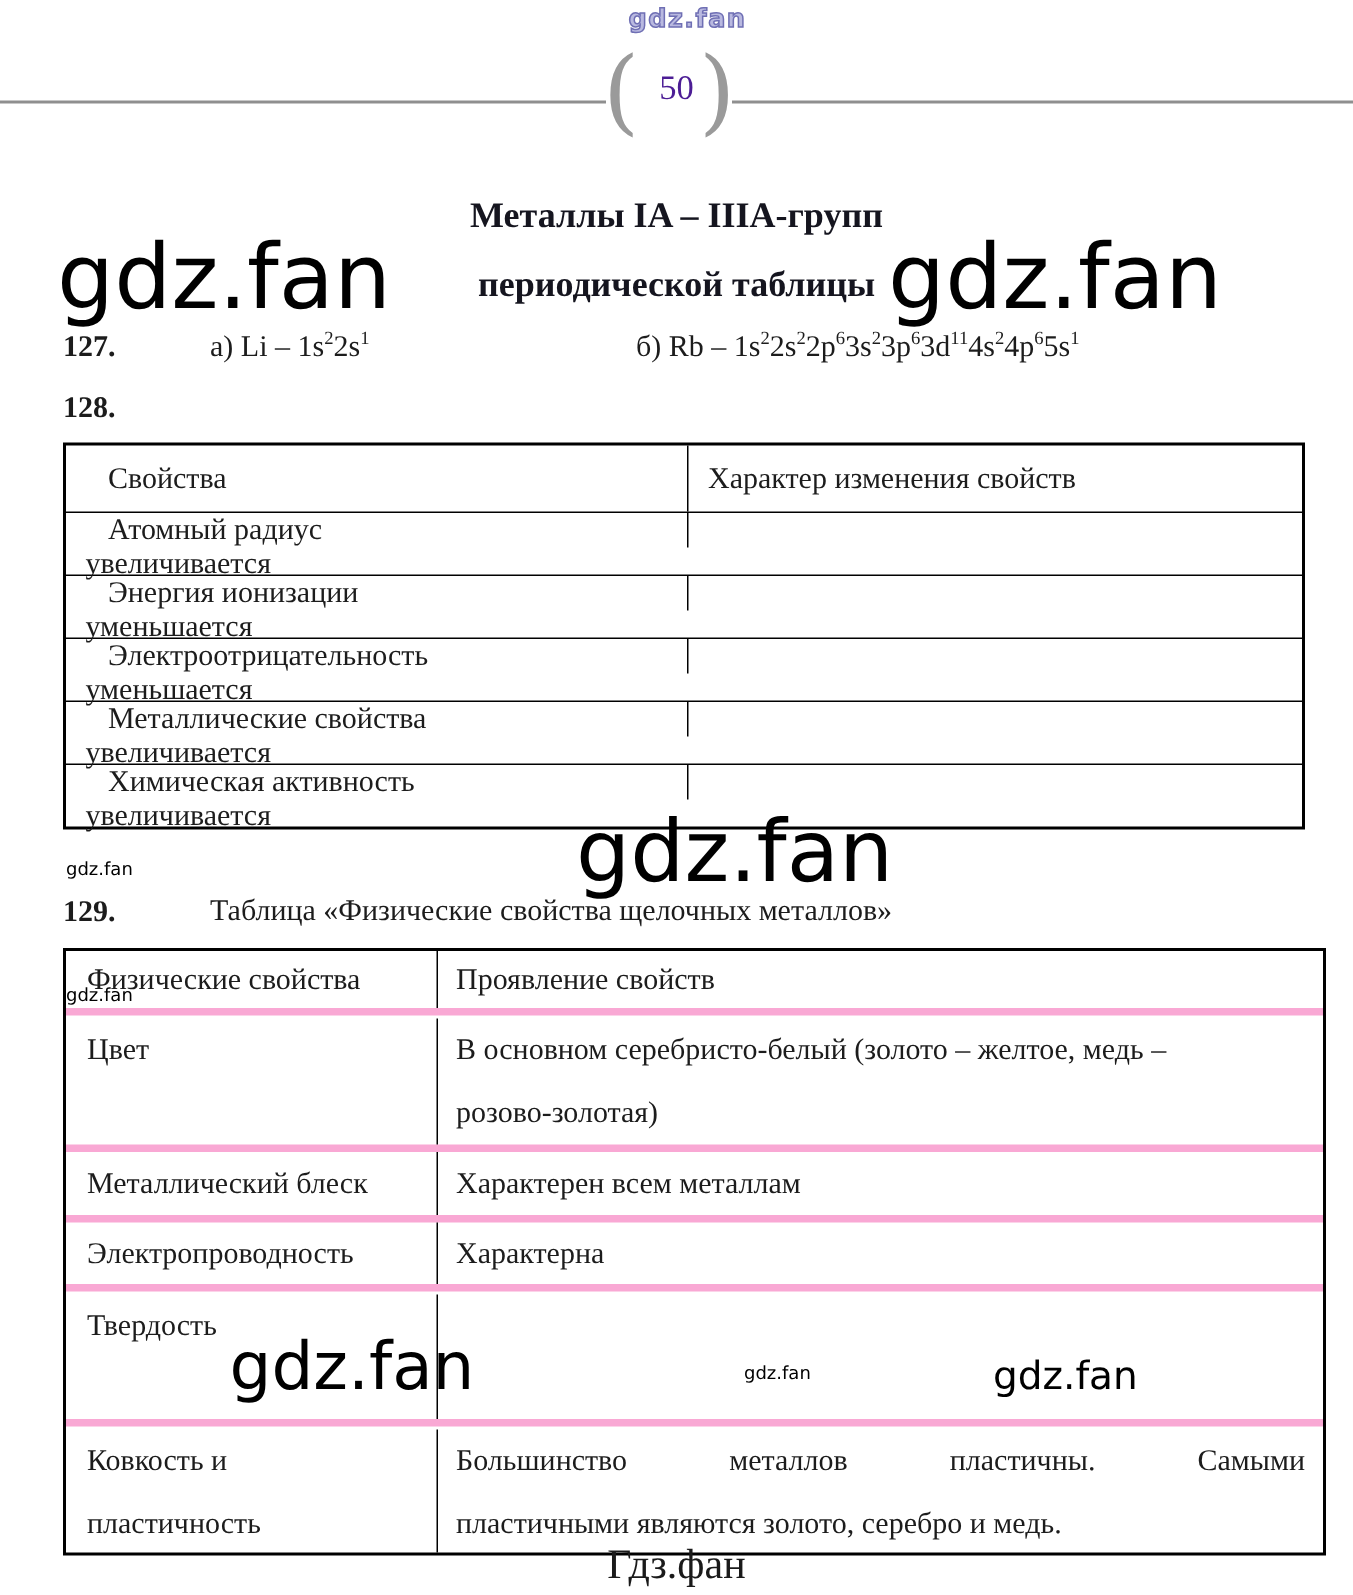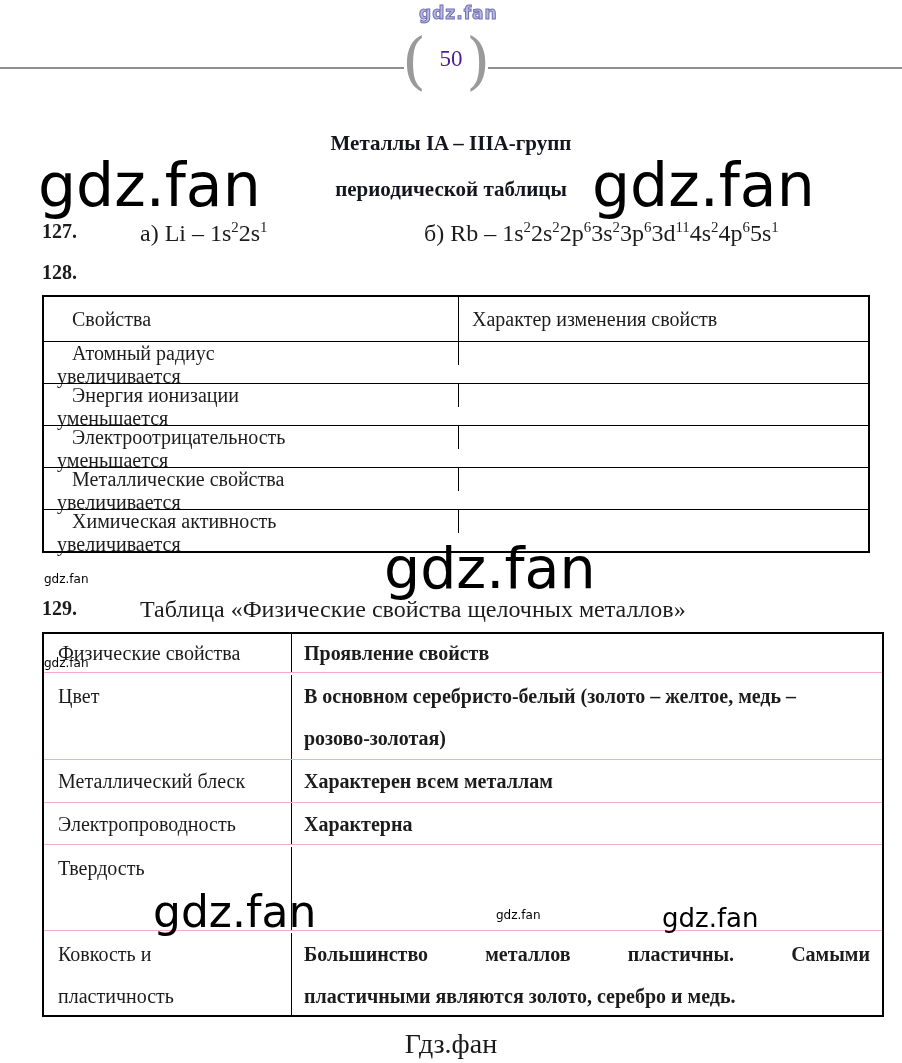--- a/index.html
+++ b/index.html
@@ -15,52 +15,52 @@
     color:#b9b9e0; -webkit-text-stroke:1px #6f6fb4; letter-spacing:1px;
   }
   .hrule { height:2px; background:#8f8f8f; top:67px; }
   .brace {
     font-family:"DejaVu Serif", serif; font-size:62px; color:#9a9a9a;
     font-weight:normal; line-height:62px;
   }
   .pageno { font-size:23px; color:#4c1d95; width:44px; text-align:center; }
 
   
-  .title-line { left:0; width:902px; text-align:center; font-weight:bold; font-size:21px; color:#15151f; }
+  .title-line { left:0; width:902px; text-align:center; font-weight:bold; font-size:24px; color:#15151f; }
 
   
   .wm { font-family:"DejaVu Sans", sans-serif; color:#000; white-space:nowrap; }
   .wm-big   { font-size:60px; line-height:60px; }
   .wm-mid   { font-size:57px; line-height:57px; }
   .wm-low   { font-size:44px; line-height:44px; }
   .wm-med   { font-size:26px; line-height:26px; }
   .wm-small { font-size:12px; line-height:12px; }
 
   
   .pnum { font-weight:bold; font-size:20px; }
-  .ptext { font-size:24px; }
+  .ptext { font-size:20px; }
   sup { font-size:0.62em; line-height:0; vertical-align:super; }
 
   
   .t128 { left:42px; top:295px; width:824px; border:2px solid #000; }
   .t128 .row { display:flex; border-top:1px solid #000; }
   .t128 .row:first-child { border-top:none; }
   .t128 .c1 { width:415px; border-right:1px solid #000; box-sizing:border-box; }
   .t128 .c2 { flex:1; }
   .t128 .cell { display:flex; align-items:center; font-size:20px; }
   .t128 .c1 { padding-left:28px; }
   .t128 .c2 { padding-left:13px; }
   .rh-44 { height:44px; } .rh-41 { height:41px;flex-direction:column; }
 
   
   .t129 { left:42px; top:632px; width:838px; border:2px solid #000; }
-  .t129 .row { display:flex; border-top:1px solid #f9a8d4; }
+  .t129 .row { display:flex; border-top:5px solid #f9a8d4; }
   .t129 .row:first-child { border-top:none; }
   .t129 .c1 { width:248px; border-right:1px solid #000; box-sizing:border-box; padding:0 0 0 14px; }
-  .t129 .c2 { flex:1; padding:0 12px 0 12px;font-weight:bold; }
+  .t129 .c2 { flex:1; padding:0 12px 0 12px; }
   .t129 .ln { font-size:20px; line-height:42px; }
   .h38 { height:38px; } .h84 { height:84px; } .h42 { height:42px; }
   .h41 { height:41px; } .h83 { height:83px; } .h82 { height:82px; }
   .h38 .ln { line-height:38px; }
   .pad-top { padding-top:2px; }
   .justify-line { text-align:justify; text-align-last:justify; }
 
   .footer-brand { font-family:"DejaVu Sans", sans-serif; font-size:28px; color:#1a1a1a; left:0; width:902px; text-align:center; }
 </style>
 </head>

